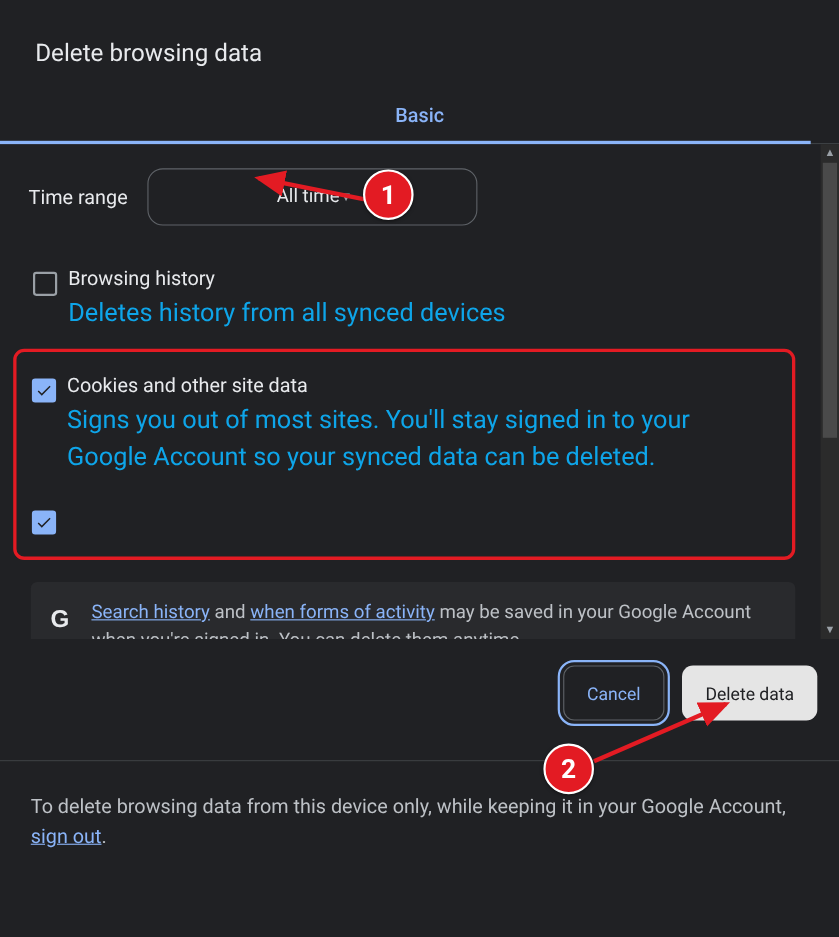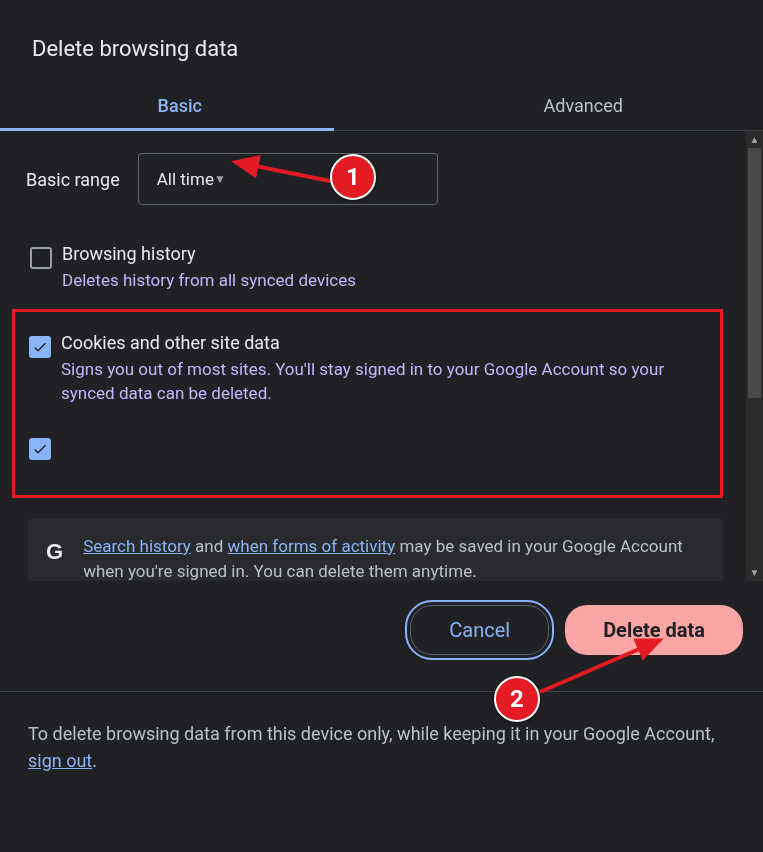--- a/index.html
+++ b/index.html
@@ -73,23 +73,23 @@
     display: flex;
     align-items: center;
     gap: 18px;
     margin-bottom: 24px;
     padding-left: 4px;
   }
   .timerange-label { font-size: 18px; color: #e8eaed; }
   .select {
     display: flex;
     align-items: center;
-    justify-content: flex-start;
+    justify-content: center;
     border: 1px solid #5f6368;
-    border-radius: 4px;
+    border-radius: 14px;
     padding: 10px 14px 10px 18px;
     width: 300px;
     height: 52px;
     font-size: 17px;
     color: #e8eaed;
     cursor: pointer;
   }
   .select .caret { color: #9aa0a6; font-size: 12px; }
   .option {
     display: flex;
@@ -105,25 +105,25 @@
     flex: 0 0 22px;
     display:flex;align-items:center;justify-content:center;
     cursor:pointer;
   }
   .checkbox.checked {
     background: #8ab4f8;
     border-color: #8ab4f8;
   }
   .checkbox.checked svg { width: 16px; height: 16px; }
   .opt-title { font-size: 18px; color: #e8eaed; margin-bottom: 4px; }
-  .opt-sub { font-size: 17px; color: #c4b5fd; line-height: 1.45; }
+  .opt-sub { font-size: 23px; color: #0ea5e9; line-height: 1.45; }
   .highlight-box {
     border: 3px solid #e31b23;
-    border-radius: 0;
-    padding: 6px 10px 21px 6px;
+    border-radius: 10px;
+    padding: 6px 10px 6px 6px;
     margin: 2px 18px 20px -10px;
   }
   .info-box {
     display: flex;
     gap: 20px;
     background: #292a2d;
     border-radius: 6px;
     padding: 16px 18px 2px 18px;
     margin: 6px 18px 0 6px;
     color: #bdc1c6;
@@ -142,38 +142,38 @@
   .link { color: #8ab4f8; text-decoration: underline; cursor:pointer; }
   .footer-actions {
     display: flex;
     justify-content: flex-end;
     gap: 16px;
     padding: 24px 20px 36px 0;
     border-bottom: 1px solid #3c4043;
   }
   .btn {
     height: 50px;
-    padding: 0 38px;
-    border-radius: 22px;
-    font-size: 20px;
+    padding: 0 21px;
+    border-radius: 10px;
+    font-size: 16px;
     cursor: pointer;
     display:flex;align-items:center;justify-content:center;
   }
   .btn-cancel {
     color: #8ab4f8;
     border: 1px solid #5f6368;
     outline: 2px solid #8ab4f8;
     outline-offset: 3px;
     background: transparent;
   }
   .btn-primary {
-    background: #fca5a5;
+    background: #e5e5e5;
     color: #202124;
     border: none;
-    font-weight: 700;
+    font-weight: 400;
   }
   .bottom-note {
     padding: 28px 32px 0 28px;
     font-size: 18px;
     color: #bdc1c6;
     line-height: 1.5;
   }
   
   .badge {
     position: absolute;
@@ -190,32 +190,31 @@
   }
   .arrow-svg { position: absolute; z-index: 40; pointer-events:none; }
 </style>
 </head>
 <body>
 
 <div class="dialog-title">Delete browsing data</div>
 
 <div class="tabs">
   <div class="tab active">Basic</div>
-  <div class="tab">Advanced</div>
 </div>
 
 <div class="body">
   <div class="scrollbar">
     <div class="arrow up">▲</div>
     <div class="thumb"></div>
     <div class="arrow down">▼</div>
   </div>
 
   <div class="row-timerange">
-    <span class="timerange-label">Basic range</span>
+    <span class="timerange-label">Time range</span>
     <div class="select">
       <span>All time</span>
       <span class="caret">▼</span>
     </div>
   </div>
 
   <div class="option">
     <div class="checkbox"></div>
     <div>
       <div class="opt-title">Browsing history</div>

